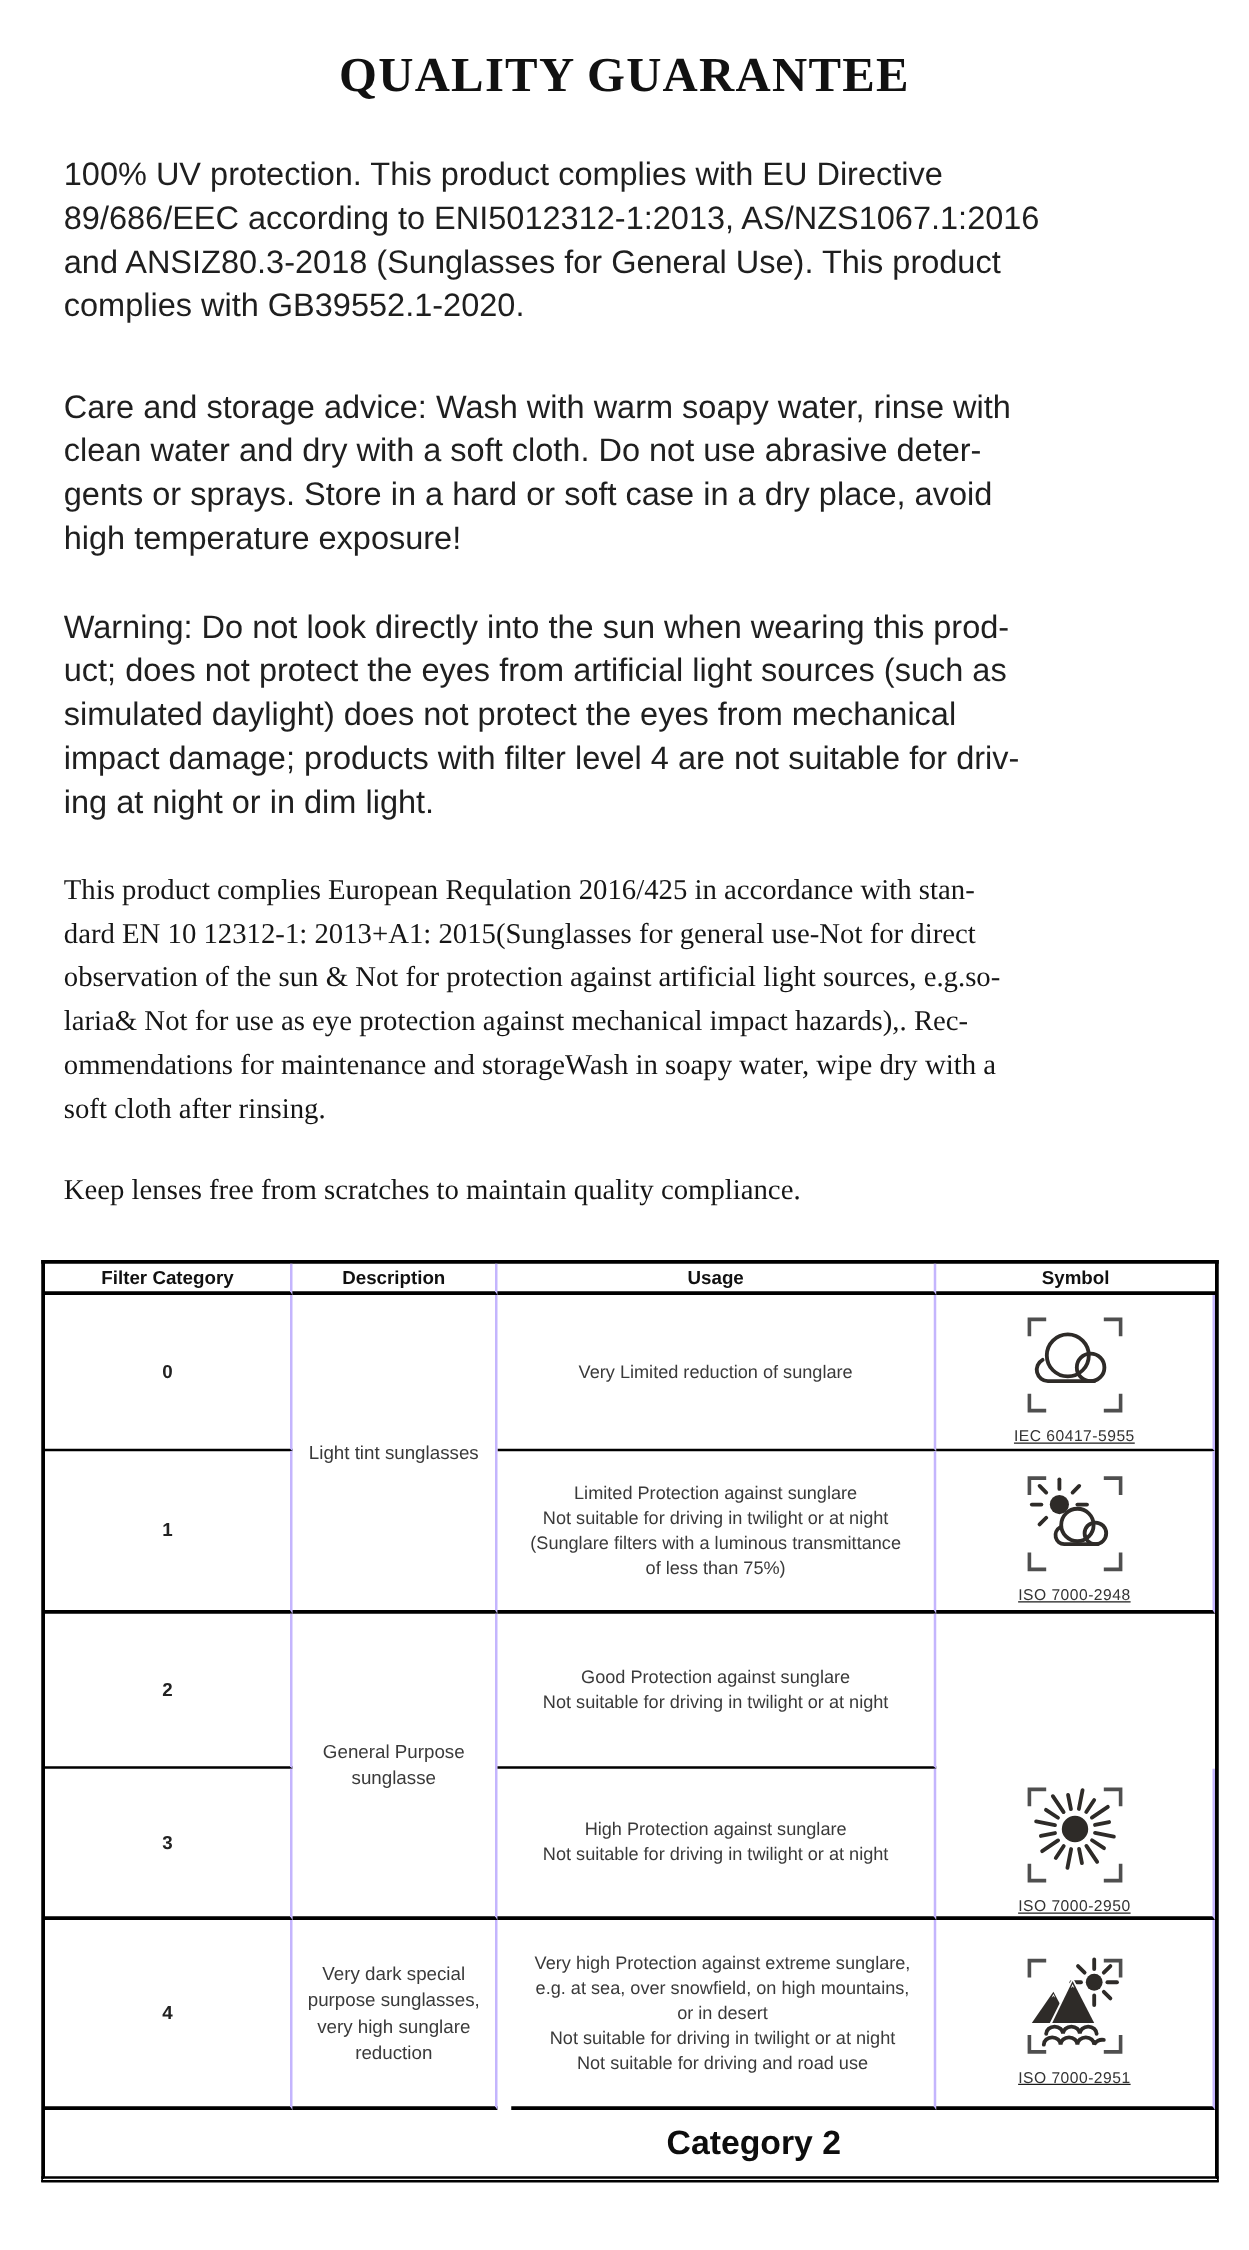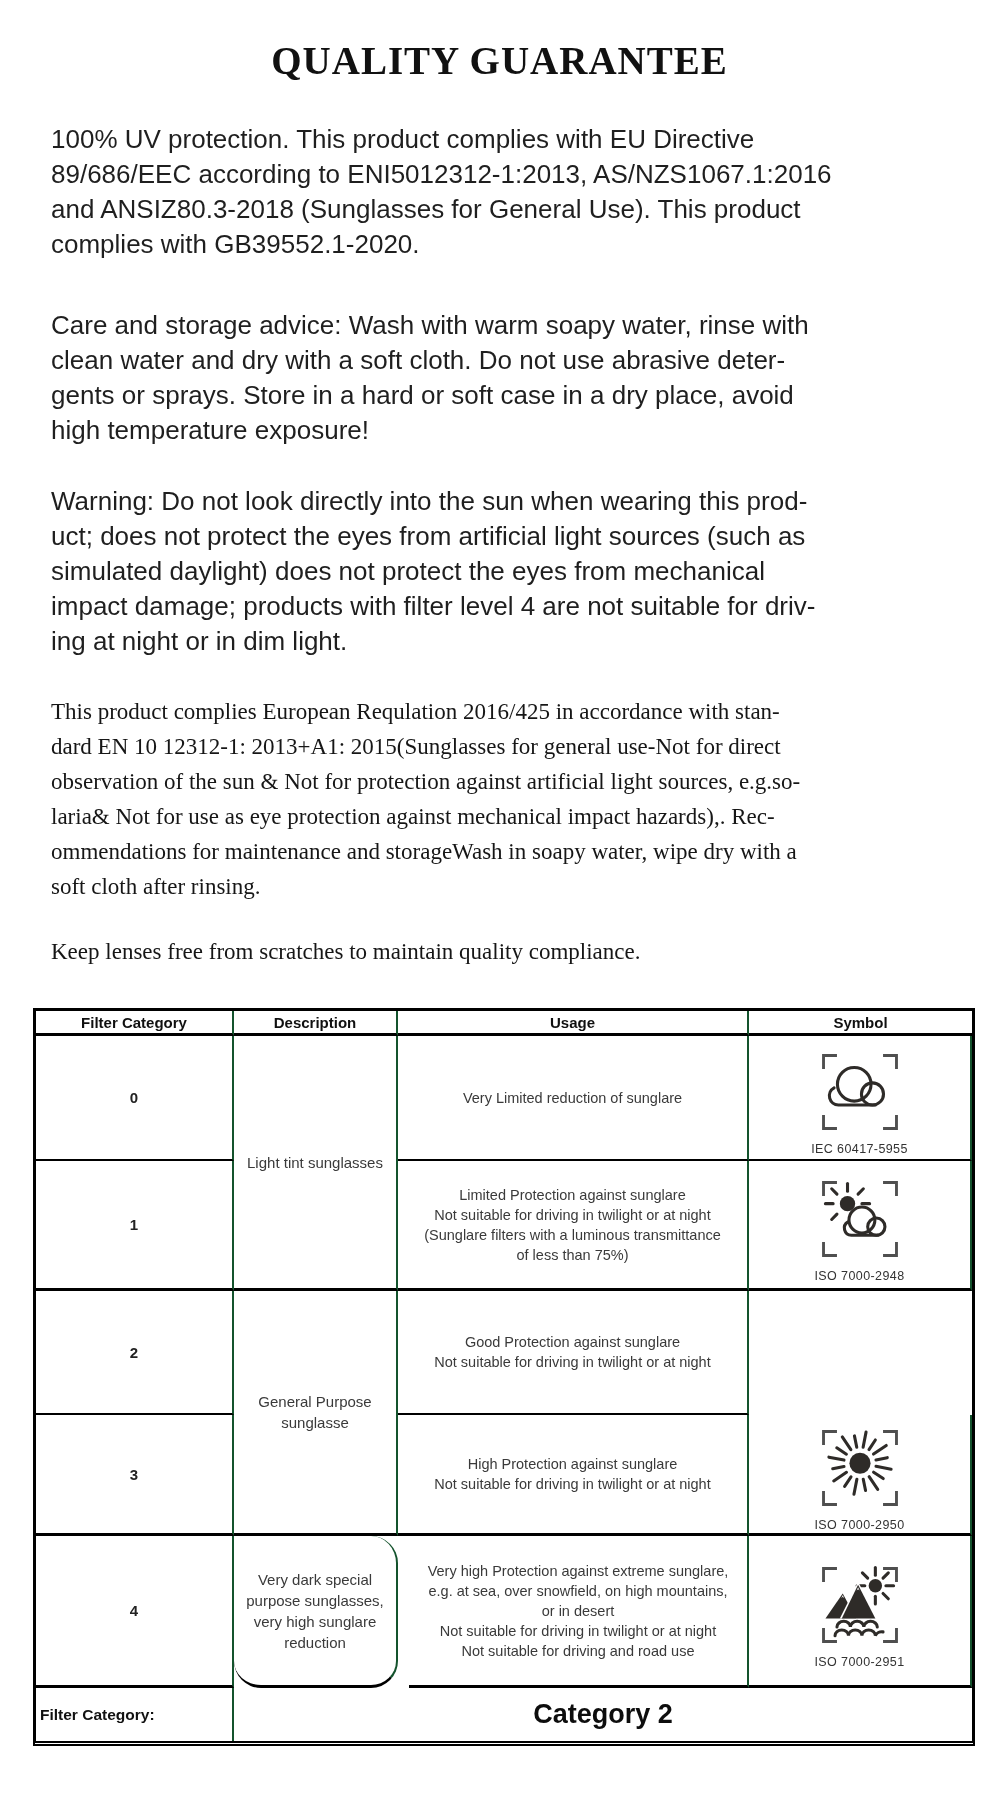--- a/index.html
+++ b/index.html
@@ -49,42 +49,42 @@
     grid-template-rows:25px 125px 130px 124px 121px 152px 53px;
     border:3px solid #000;
     border-bottom:5px double #000;
     font-family:"Liberation Sans",sans-serif;
     background:#fff;
     box-sizing:content-box;
   }
   .c{
     display:flex;flex-direction:column;
     align-items:center;justify-content:center;
-    border-right:2px solid #14532d;
+    border-right:2px solid #c4b5fd;
     border-bottom:2px solid #000;
     box-sizing:border-box;
     text-align:center;
     overflow:hidden;
   }
   .c.lastcol{border-right:none;}
   .c.bb-thick{border-bottom-width:3px;}
   .c.bb-none{border-bottom:none;}
   .hdr{
     font-weight:bold;font-size:15px;color:#101010;
     justify-content:center;
   }
   .cat{font-weight:bold;font-size:15px;color:#222;}
   .desc{
     font-size:15px;color:#3a3a3a;white-space:pre-line;line-height:21px;
   }
   .usage{
     font-size:14.5px;color:#3a3a3a;white-space:pre-line;line-height:20px;
     padding:2px 3px;
   }
-  .symcell{gap:2px;padding-top:4px;}
+  .symcell{gap:2px;padding-top:4px;text-decoration:underline;}
   .symcode{
     font-size:12.5px;color:#333;letter-spacing:0.4px;
   }
   .foot-label{
     font-weight:bold;font-size:15.5px;color:#111;
     align-items:flex-start;justify-content:center;
     text-align:left;padding-left:4px;
   }
   .foot-value{
     font-weight:bold;font-size:27px;color:#0d0d0d;
@@ -201,21 +201,21 @@
           <line class="ray" x1="50" y1="28" x2="50" y2="16" transform="rotate(303.5 50 45)"></line>
           <line class="ray" x1="50" y1="28" x2="50" y2="12" transform="rotate(326 50 45)"></line>
           <line class="ray" x1="50" y1="28" x2="50" y2="16" transform="rotate(348.5 50 45)"></line>
         </g>
         <circle class="fillsolid" cx="50" cy="45" r="11"></circle>
       </svg>
       <div class="symcode">ISO 7000-2950</div>
     </div>
 
     <div class="c cat bb-thick" style="grid-column:1;grid-row:6;">4</div>
-    <div class="c desc bb-thick" style="grid-column:2;grid-row:6;border-radius:27px;">Very dark special
+    <div class="c desc bb-thick" style="grid-column:2;grid-row:6;">Very dark special
 purpose sunglasses,
 very high sunglare
 reduction</div>
     <div class="c usage bb-thick" style="grid-column:3;grid-row:6;margin-left:11px;">Very high Protection against extreme sunglare,
 e.g. at sea, over snowfield, on high mountains,
 or in desert
 Not suitable for driving in twilight or at night
 Not suitable for driving and road use</div>
     <div class="c symcell bb-thick" style="grid-column:4;grid-row:6;">
       <svg class="icon-svg" width="100" height="96" viewBox="0 0 100 100">
@@ -235,17 +235,16 @@
         <polygon class="whitefill" points="29,64 48,26 69,64"></polygon>
         <polygon class="fillsolid" points="31,64 48,29 66,64"></polygon>
         <polygon class="whitefill" points="30.5,43 32,39.5 33.5,43 32,41.5"></polygon>
         <polygon class="whitefill" points="46.5,35 48,31.5 49.5,35 48,33.5"></polygon>
         <path class="stroke" d="M26 73 a7 6 0 0 1 14 0 a7 6 0 0 1 14 0 a7 6 0 0 1 14 0" stroke-width="3"></path>
         <path class="stroke" d="M24 82 a7 6 0 0 1 14 0 a7 6 0 0 1 14 0 a7 6 0 0 1 14 0 a7 6 0 0 1 8 -4" stroke-width="3"></path>
       </svg>
       <div class="symcode">ISO 7000-2951</div>
     </div>
 
-    <div class="c foot-label bb-none" style="grid-column:1;grid-row:7;">Filter Category:</div>
     <div class="c foot-value bb-none lastcol" style="grid-column:2/5;grid-row:7;">Category 2</div>
 
   </div>
 </div>
 
 </body></html>

